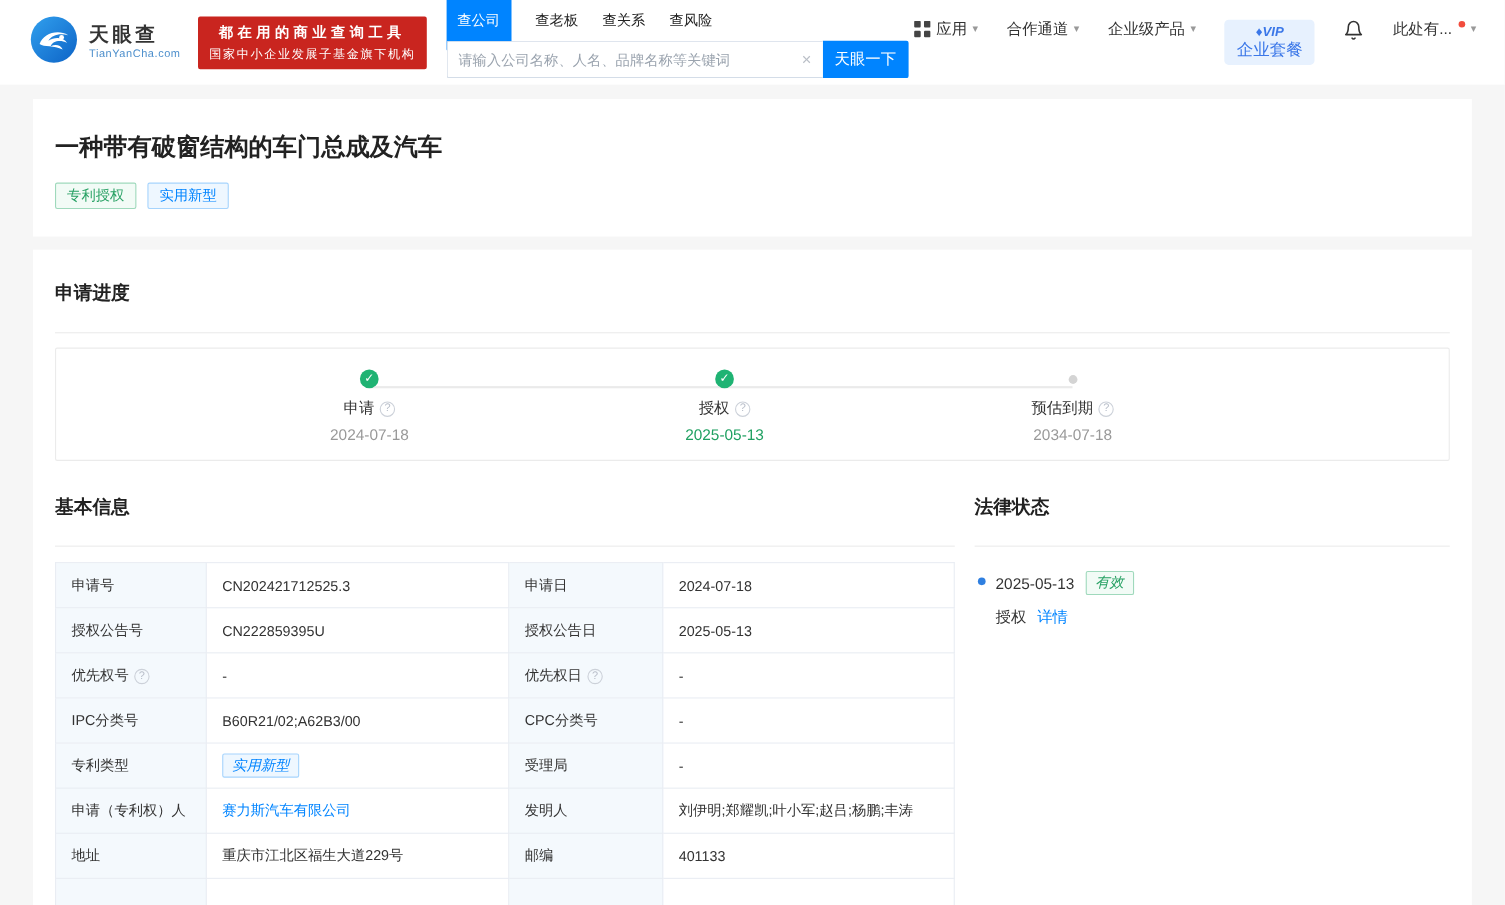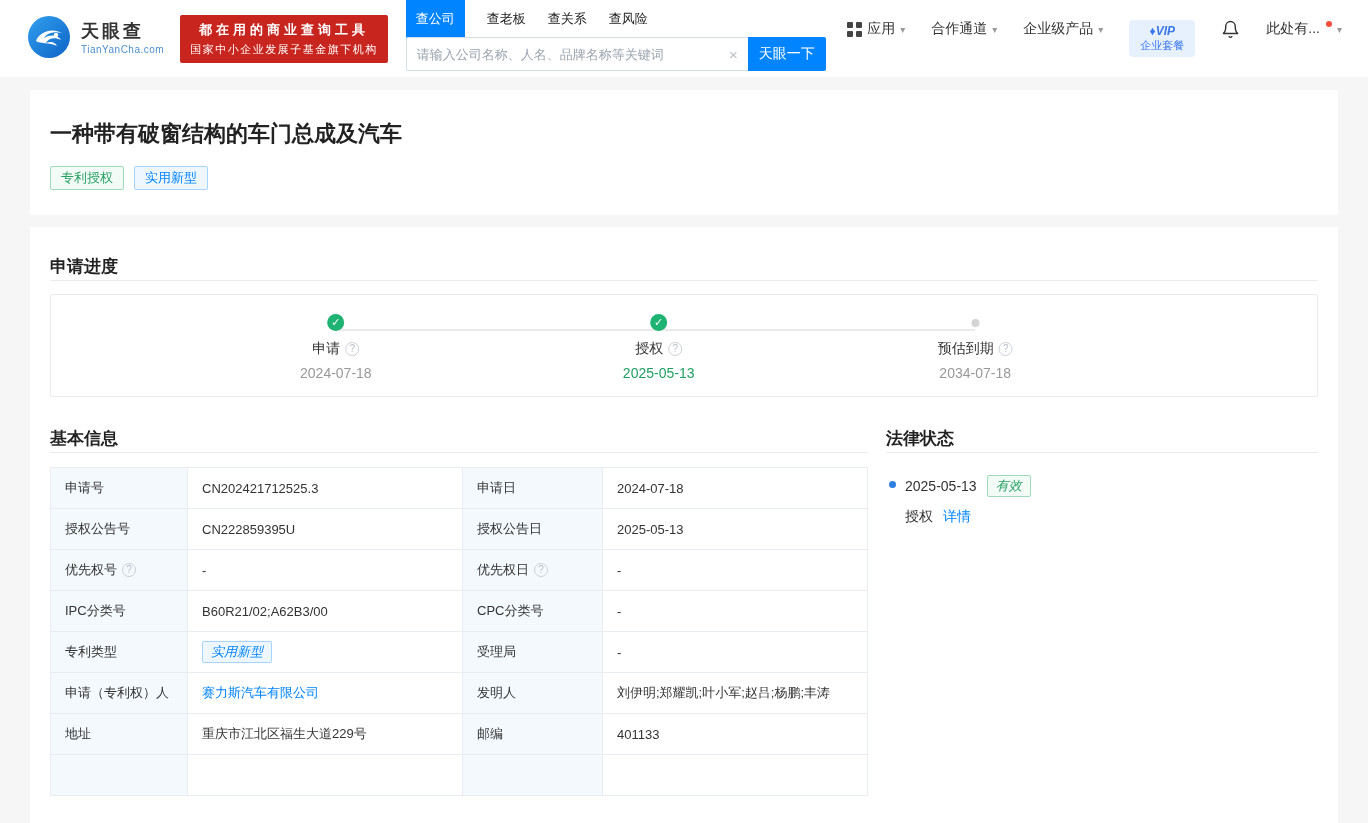--- a/index.html
+++ b/index.html
@@ -66,21 +66,21 @@
   .header-spacer { flex: 1; }
   .top-nav { display: flex; align-items: flex-start; gap: 26px; }
   .nav-item { display: flex; align-items: center; gap: 5px; font-size: 14px; color: #333; cursor: pointer; white-space: nowrap; }
   .caret { color: #999; font-size: 10px; }
   .apps-icon { display: inline-flex; }
   .vip-badge {
     background: #e7f1fe; border-radius: 4px; padding: 4px 11px;
     text-align: center; line-height: 1.25; cursor: pointer;
   }
   .vip-l1 { color: #3b77e8; font-size: 12px; font-weight: bold; font-style: italic; }
-  .vip-l2 { color: #3b77e8; font-size: 11px; }
+  .vip-l2 { color: #3b77e8; font-size: 15px; }
   .bell-wrap { cursor: pointer; display: inline-flex; }
   .user-item { position: relative; }
   .red-dot {
     width: 6px; height: 6px; background: #f24c3d; border-radius: 50%;
     display: inline-block; margin: 0 0 10px 1px;
   }
 
   
   .main { padding: 13px 30px 0; }
   .title-card { background: #fff; padding: 29px 20px 25px; margin-bottom: 12px; }
@@ -90,21 +90,21 @@
     font-size: 13px; padding: 2px 10px; border-radius: 2px;
     border: 1px solid; display: inline-block; line-height: 18px;
   }
   .tag.green { color: #28a164; border-color: #9fd9bc; background: #f2fbf6; }
   .tag.blue  { color: #0084ff; border-color: #a6d4fd; background: #eef7ff; }
   .tag.small { font-size: 13px; padding: 1px 8px; font-style: italic; }
 
   .detail-card { background: #fff; padding: 28px 20px 60px; min-height: 600px; }
   .section-title {
     font-size: 17px; font-weight: bold; color: #222;
-    padding-bottom: 2px; border-bottom: 1px solid #ebebeb; margin: 0;
+    padding-bottom: 24px; border-bottom: 1px solid #ebebeb; margin: 0;
   }
 
   
   .timeline-box {
     border: 1px solid #ebebeb; border-radius: 2px;
     margin-top: 13px; height: 103px; position: relative;
   }
   .timeline-line {
     position: absolute; top: 34px; left: 22.5%; right: 27%;
     height: 2px; background: #eaeaea;

